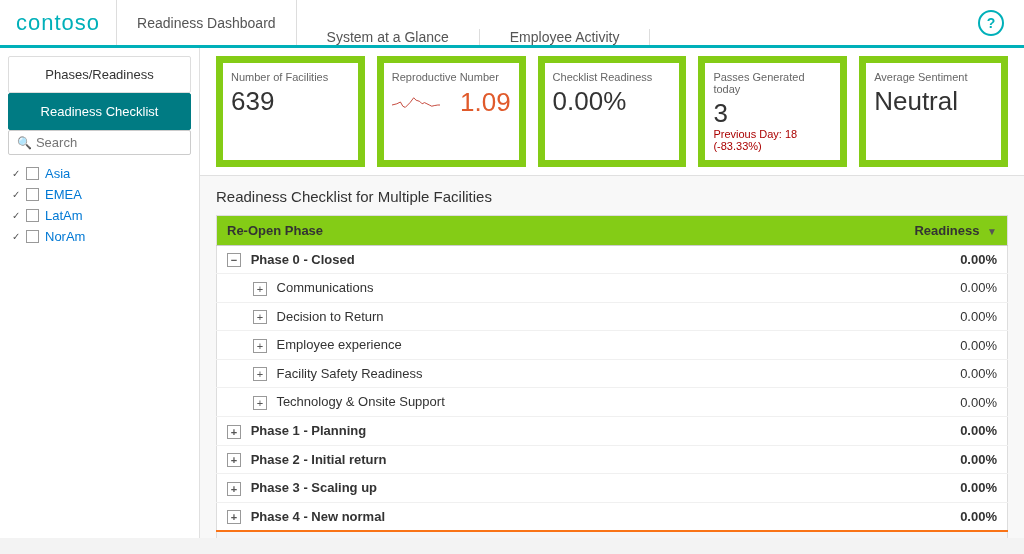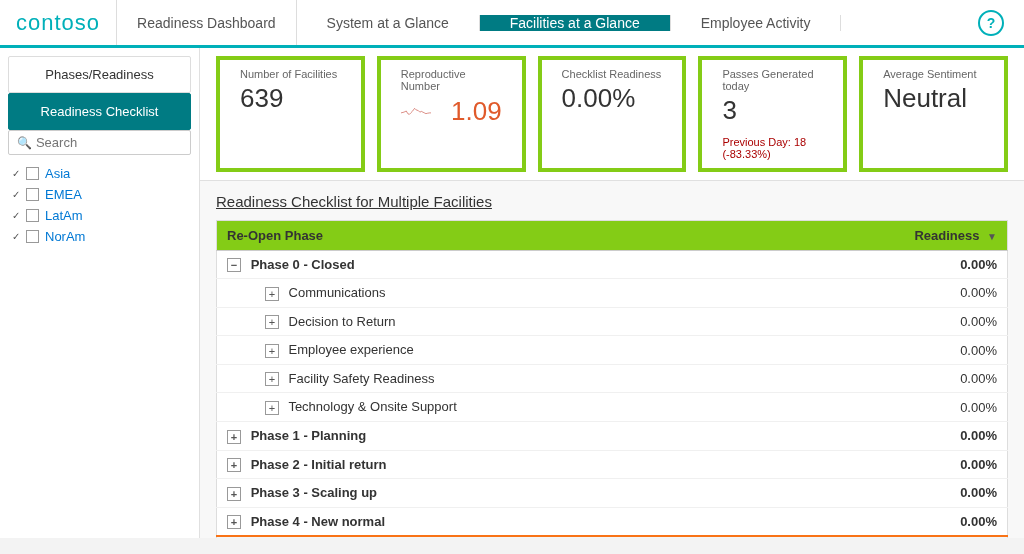--- a/index.html
+++ b/index.html
@@ -30,21 +30,21 @@
       display: flex;
       align-items: center;
       padding: 0 20px;
       border-right: 1px solid #ddd;
       font-size: 14px;
       color: #555;
       min-width: 160px;
     }
     .nav-tabs {
       display: flex;
-      align-items: center;
+      align-items: flex-end;
       flex: 1;
     }
     .nav-tab {
       display: flex;
       align-items: center;
       justify-content: center;
       padding: 0 30px;
       font-size: 14px;
       color: #555;
       cursor: pointer;
@@ -158,59 +158,58 @@
     
     .kpi-row {
       display: flex;
       background: #fff;
       border-bottom: 1px solid #e0e0e0;
       padding: 8px 16px;
       gap: 12px;
     }
     .kpi-card {
       flex: 1;
-      padding: 8px 20px;
-      border: 4px solid #84cc16;
+      padding: 8px 8px;
+      border: 7px solid #84cc16;
       background: #fff;
       min-width: 0;
     }
     .kpi-label {
       font-size: 11px;
       color: #666;
       margin-bottom: 4px;
     }
     .kpi-value {
       font-size: 26px;
       font-weight: 300;
       color: #333;
       line-height: 1.1;
     }
     .kpi-value.red { color: #e05a2b; }
     .kpi-sub {
       font-size: 11px;
       color: #888;
     }
-    .kpi-sub.negative { color: #a00; margin-top: 11px; }
+    .kpi-sub.negative { color: #a00; }
 
     
     .sparkline { width: 80px; height: 30px; }
 
     
     .table-section {
       flex: 1;
       overflow-y: auto;
       padding: 12px 16px;
       background: #f8f8f8;
     }
     .table-title {
       font-size: 15px;
       color: #333;
       margin-bottom: 10px;
       font-weight: 400;
-      text-decoration: underline;
     }
     .checklist-table {
       width: 100%;
       border-collapse: collapse;
       background: #fff;
       border: 1px solid #ddd;
     }
     .checklist-table th {
       background: #84cc16;
       padding: 7px 10px;
@@ -229,21 +228,21 @@
     }
     .checklist-table td.right { text-align: right; }
     .phase-row td {
       font-weight: 700;
       background: #fff;
     }
     .sub-row td {
       font-weight: 400;
       background: #fff;
     }
-    .sub-row td:first-child { padding-left: 48px; }
+    .sub-row td:first-child { padding-left: 36px; }
     .total-row td {
       font-weight: 400;
       background: #f5f5f5;
       border-top: 2px solid #f97316;
     }
     .expand-icon {
       display: inline-block;
       width: 14px;
       height: 14px;
       border: 1px solid #999;
@@ -269,21 +268,20 @@
 </head>
 <body>
 
 <div class="header">
   <div class="header-logo">
     <span class="logo-text">contoso</span>
   </div>
   <div class="header-title">Readiness Dashboard</div>
   <nav class="nav-tabs">
     <div class="nav-tab">System at a Glance</div>
-    <div class="nav-tab active">Facilities at a Glance</div>
     <div class="nav-tab">Employee Activity</div>
   </nav>
   <div class="header-help">
     <div class="help-circle">?</div>
   </div>
 </div>
 
 <div class="main">
 
   <aside class="sidebar">

